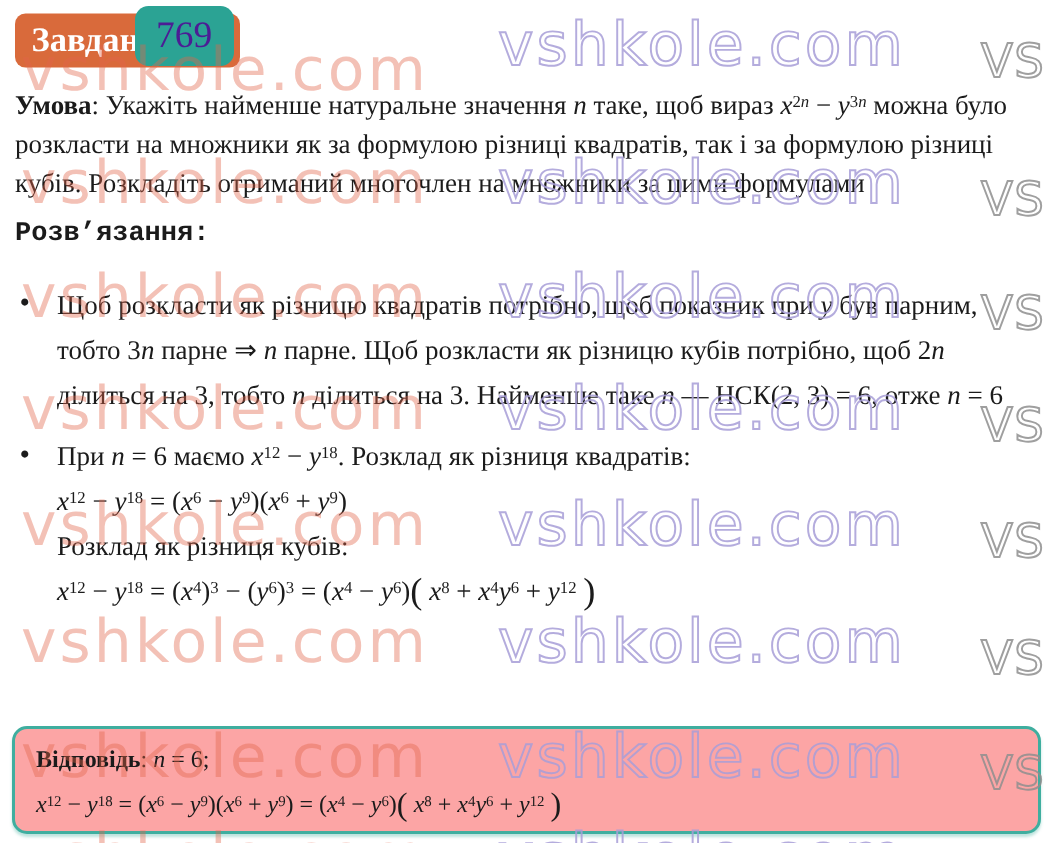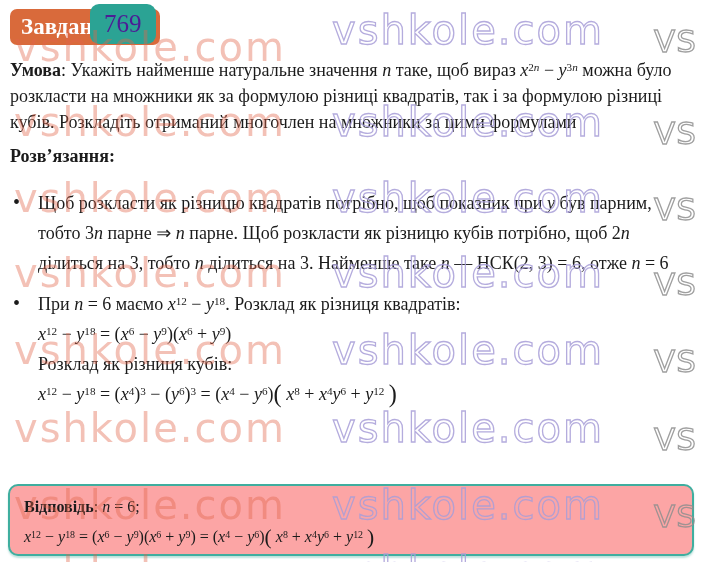--- a/index.html
+++ b/index.html
@@ -20,21 +20,21 @@
   }
   .badge-teal{
     position:absolute;top:0;left:80px;background:var(--badge_teal,#2ba394);
     color:#4c1d95;font-size:25px;font-weight:500;line-height:1;
     padding:7px 14px 8px;border-radius:9px;white-space:nowrap;
   }
 
   .condition{margin:0;padding-top:57px;max-width:688px;}
   .lbl{font-weight:700;}
 
-  .solution-heading{margin:8px 0 0 0;font-weight:700;}
+  .solution-heading{margin:8px 0 0 0;font-weight:700;font-family:Liberation Mono, monospace;}
 
   ul.bullets{list-style:none;margin:19px 0 0 0;padding:0;max-width:668px;}
   ul.bullets > li{position:relative;padding-left:28px;line-height:30px;}
   ul.bullets > li + li{margin-top:11px;}
   ul.bullets > li::before{
     content:"\2022";position:absolute;left:3px;top:-1px;font-size:20px;color:#1b1b1b;
   }
   .step-line{line-height:30px;}
   .formula{line-height:30px;}
 

